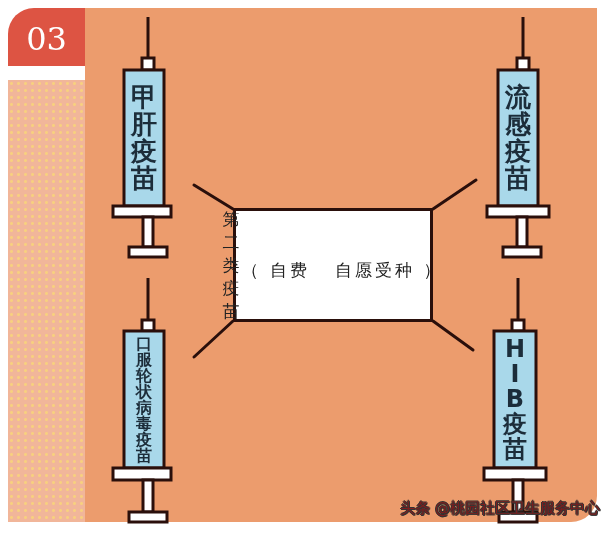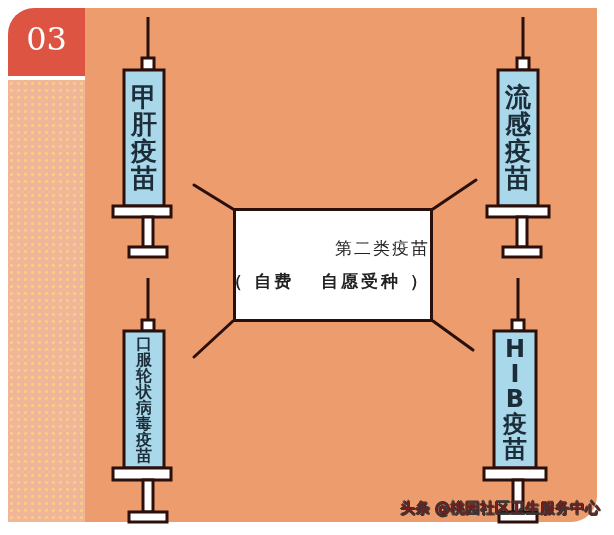--- a/index.html
+++ b/index.html
@@ -1,42 +1,42 @@
 <!DOCTYPE html>
 <html><head>
 <meta charset="utf-8">
 <style>
   html, body { margin: 0; padding: 0; background: #ffffff; }
   body { width: 614px; height: 535px; position: relative; overflow: hidden;
          font-family: "DejaVu Sans", sans-serif; }
 
-  .badge { position: absolute; left: 8px; top: 8px; width: 77px; height: 68px;
+  .badge { position: absolute; left: 8px; top: 8px; width: 77px; height: 58px;
            background: #dd5443; border-top-left-radius: 26px; }
   .badge-num { position: absolute; left: 0; right: 0; top: 12px; text-align: center;
                color: #ffffff; font-family: "DejaVu Serif", serif; font-size: 32px; }
 
   .dot-strip { position: absolute; left: 8px; top: 80px; width: 77px; height: 442px;
                background-color: #f1b69a;
                background-image: radial-gradient(circle, #f7d07f 1.3px, transparent 1.6px);
                background-size: 7px 7px; }
 
   .panel { position: absolute; left: 85px; top: 8px; width: 512px; height: 514px;
            background: #ec9c6d; border-bottom-right-radius: 26px; }
 
   svg.art { position: absolute; left: 0; top: 0; }
 
   .barrel-label { position: absolute; display: flex; flex-direction: column; align-items: center;
                   justify-content: center; color: #1c2d3a; font-weight: bold; line-height: 1.03; }
   .barrel-label span { display: block; }
 
   .center-box { position: absolute; left: 233px; top: 208px; width: 200px; height: 114px;
                 box-sizing: border-box; border: 3px solid #2a0f0b; background: #ffffff;
-                display: flex; flex-direction: column; align-items: flex-end; justify-content: center; }
+                display: flex; flex-direction: row; align-items: center; justify-content: center; }
   .center-title { font-size: 17px; color: #222; letter-spacing: 2px; }
-  .center-sub { font-size: 17px; color: #222; margin-top: 10px; white-space: pre; letter-spacing: 3px; font-weight: bold; }
+  .center-sub { font-size: 17px; color: #222; margin-top: 10px; white-space: pre; letter-spacing: 3px; }
 
   .watermark { position: absolute; right: 14px; top: 499px; font-size: 15px; color: #7f1d1d;
                text-shadow: 1px 1px 0 #333, -1px 0 0 #333, 0 -1px 0 #333, 1px 0 0 #333, 0 1px 0 #333; }
 </style>
 </head>
 <body>
 
 <div class="dot-strip"></div>
 <div class="panel"></div>
 

